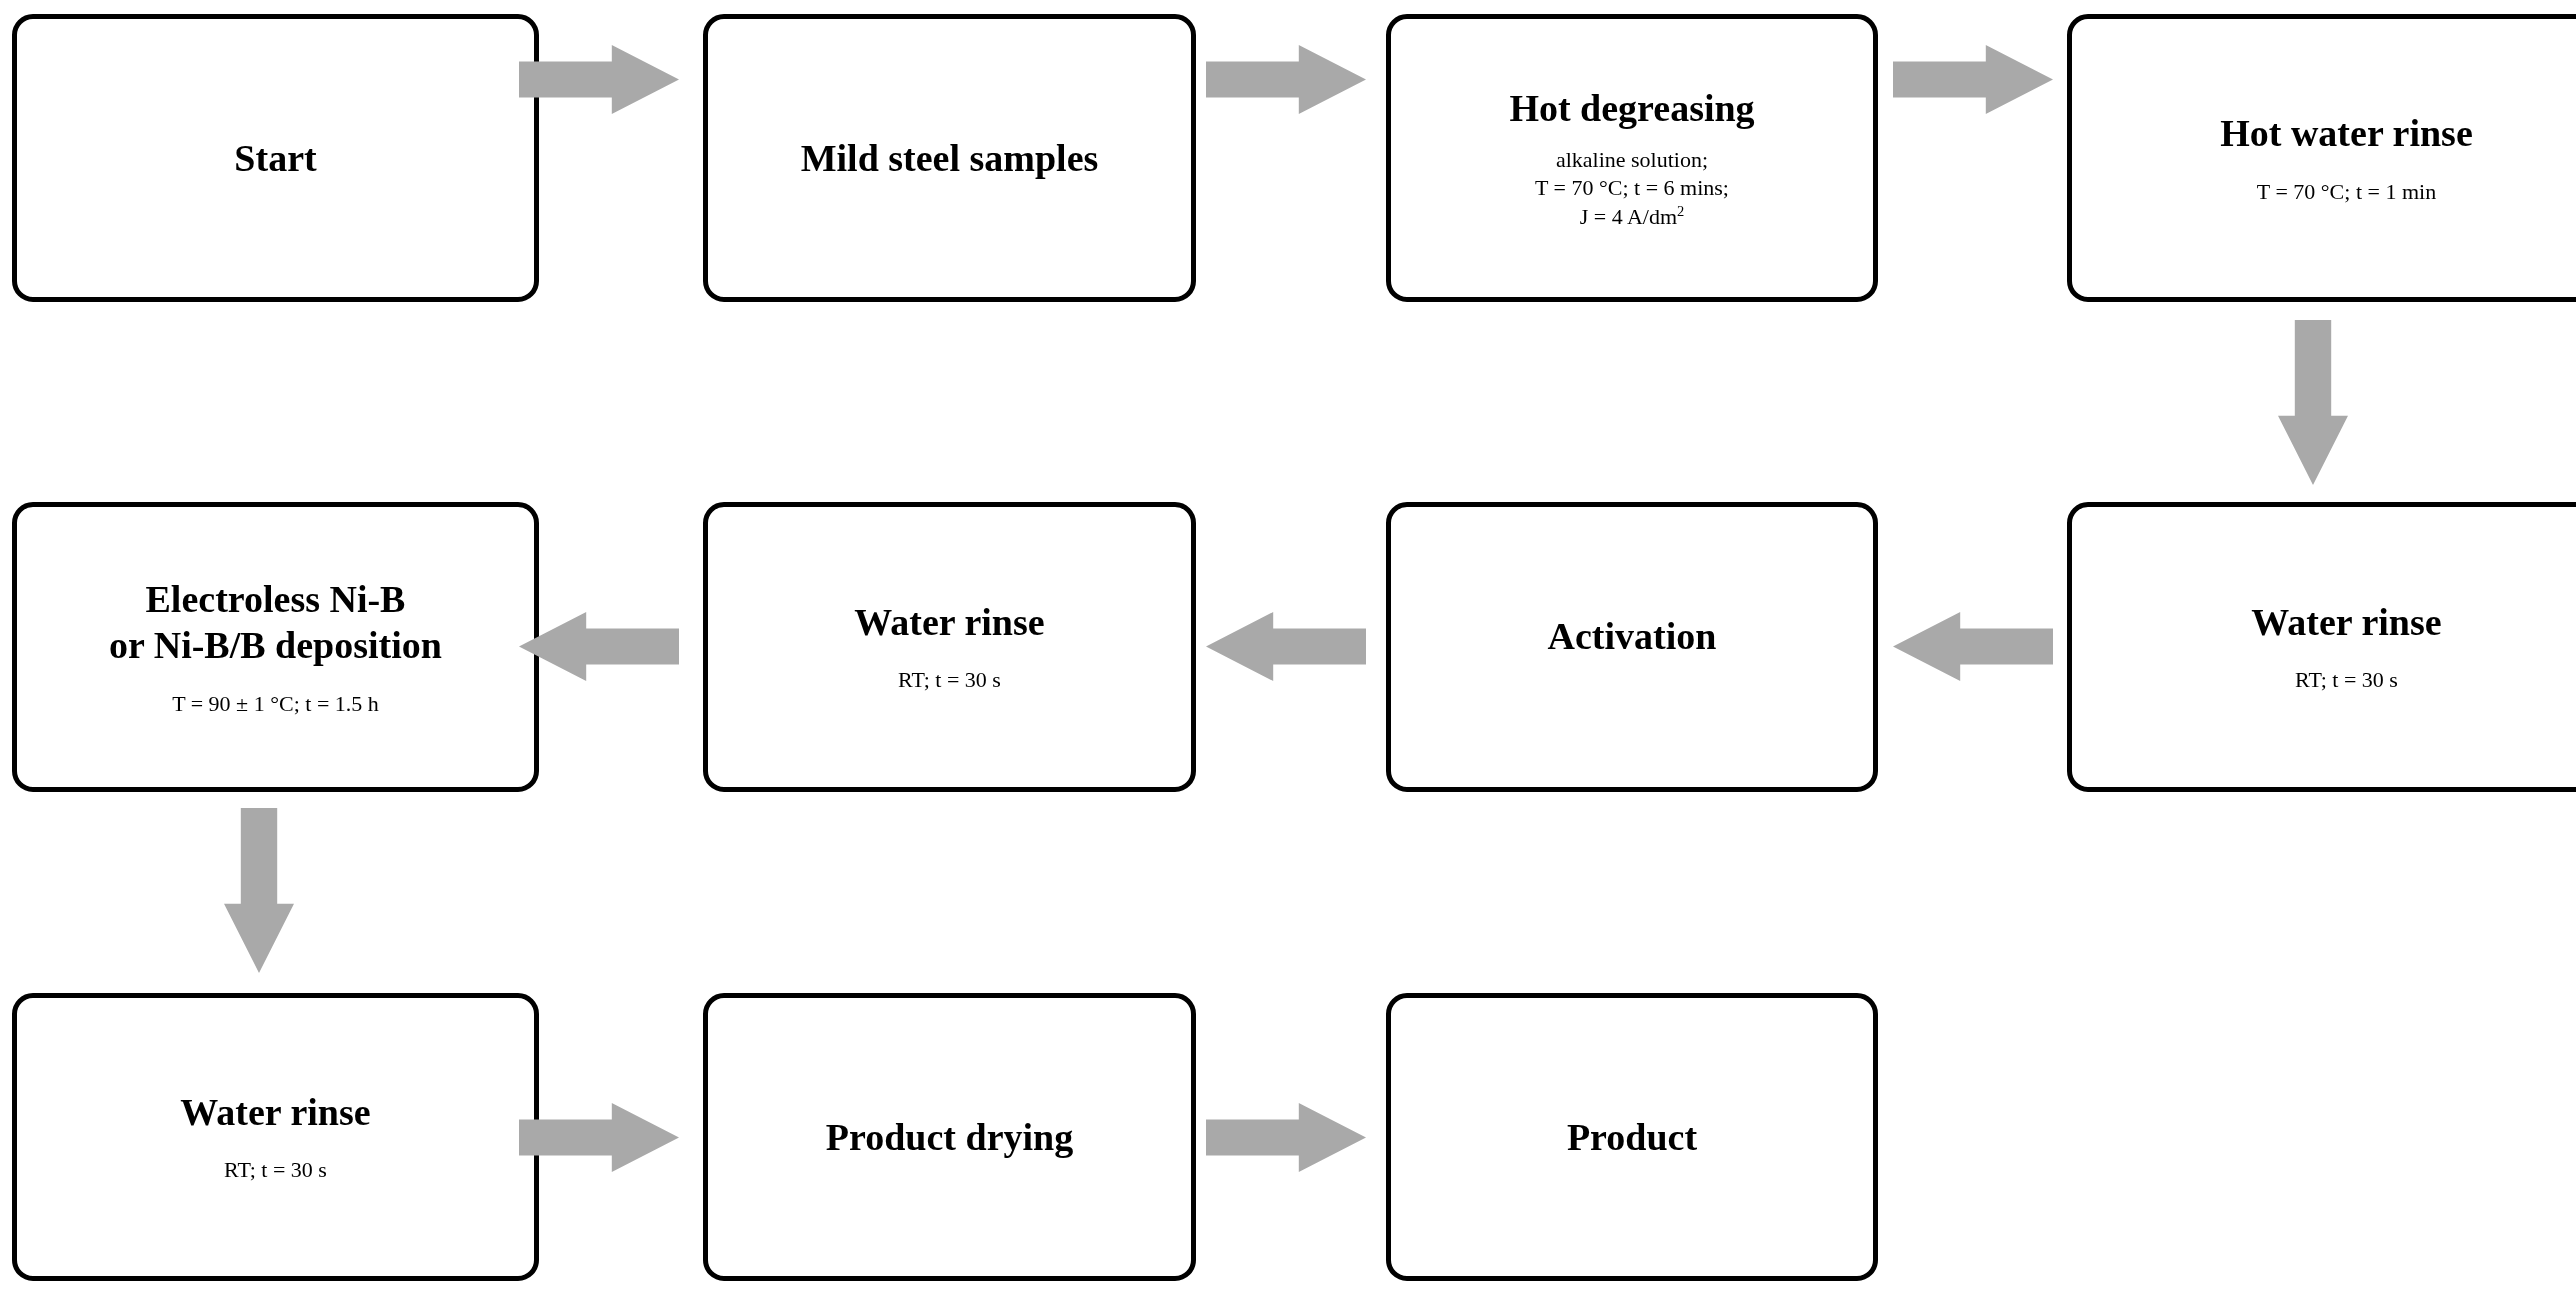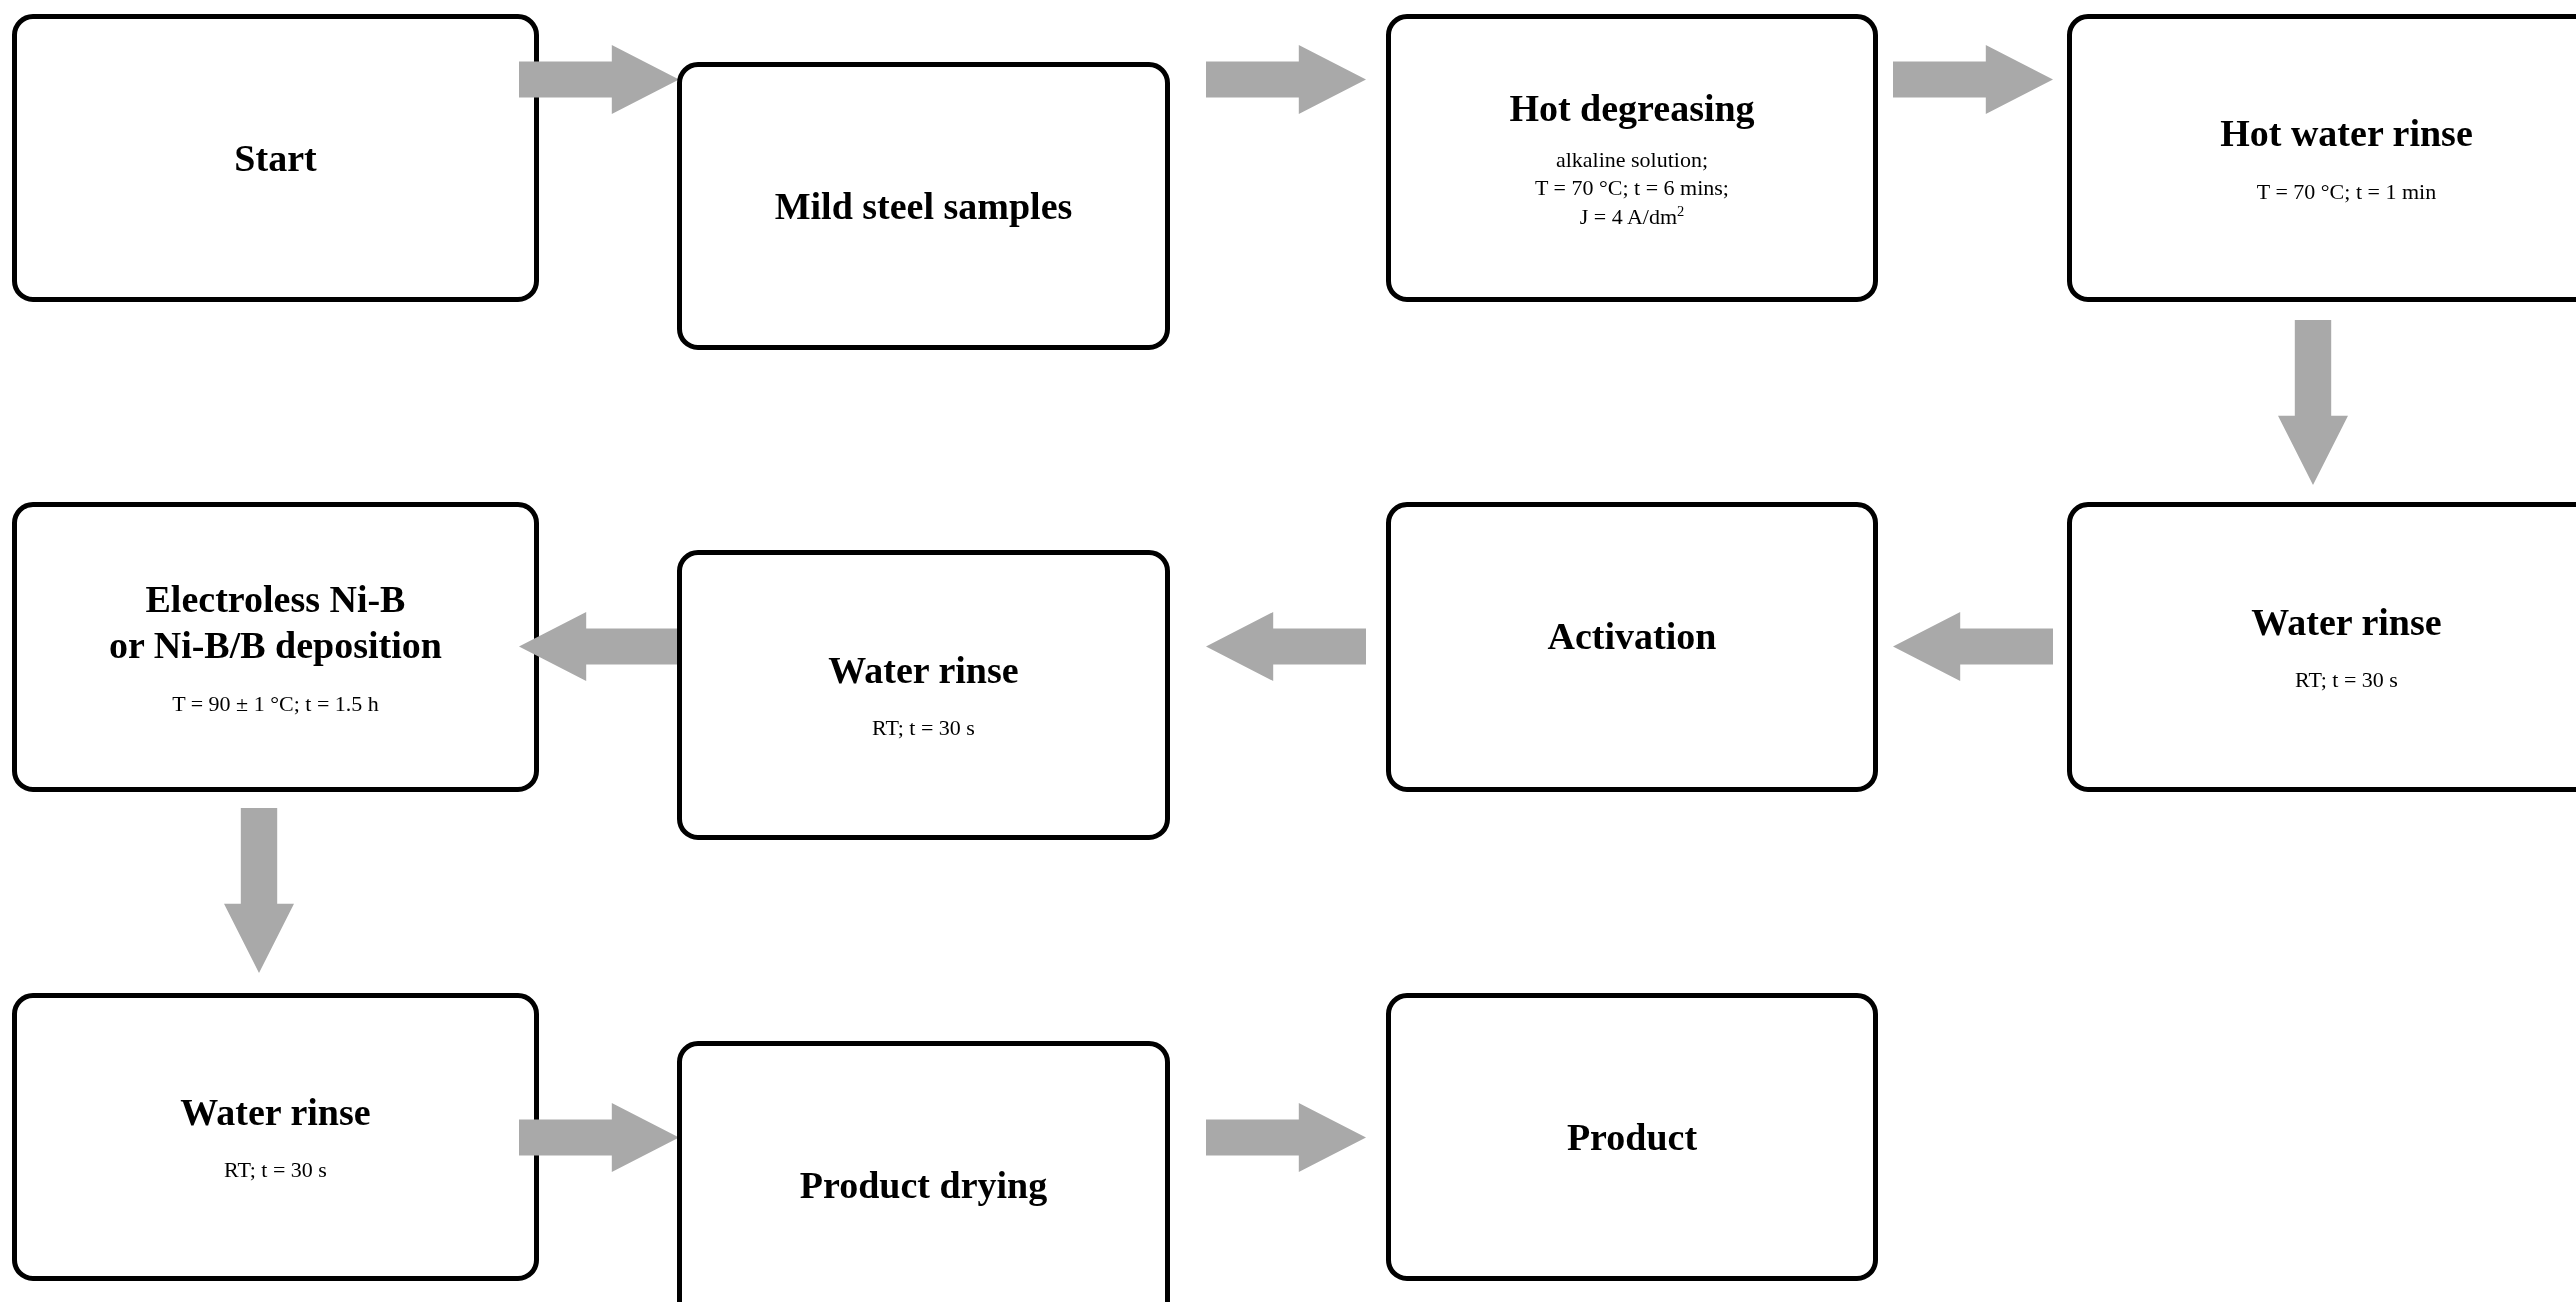--- a/index.html
+++ b/index.html
@@ -43,21 +43,21 @@
     line-height: 1.30;
     color: #000000;
     white-space: pre-line;
   }
   .node.two-part .title { margin-bottom: 21px; }
   .node.three-line .title { margin-bottom: 14.4px; }
   .sup { font-size: 0.66em; vertical-align: super; line-height: 0; }
 
   
   .c1 { left: 12px;   width: 527px; }
-  .c2 { left: 677px;  width: 493px; margin-top: 48px; }
+  .c2 { left: 703px;  width: 493px; }
   .c3 { left: 1386px; width: 492px; }
   .c4 { left: 2067px; width: 559px; }
   
   .r1 { top: 14.4px;   height: 288px; }
   .r2 { top: 502px;  height: 290px; }
   .r3 { top: 993px; height: 288px; }
 
   
   .arrow {
     position: absolute;

